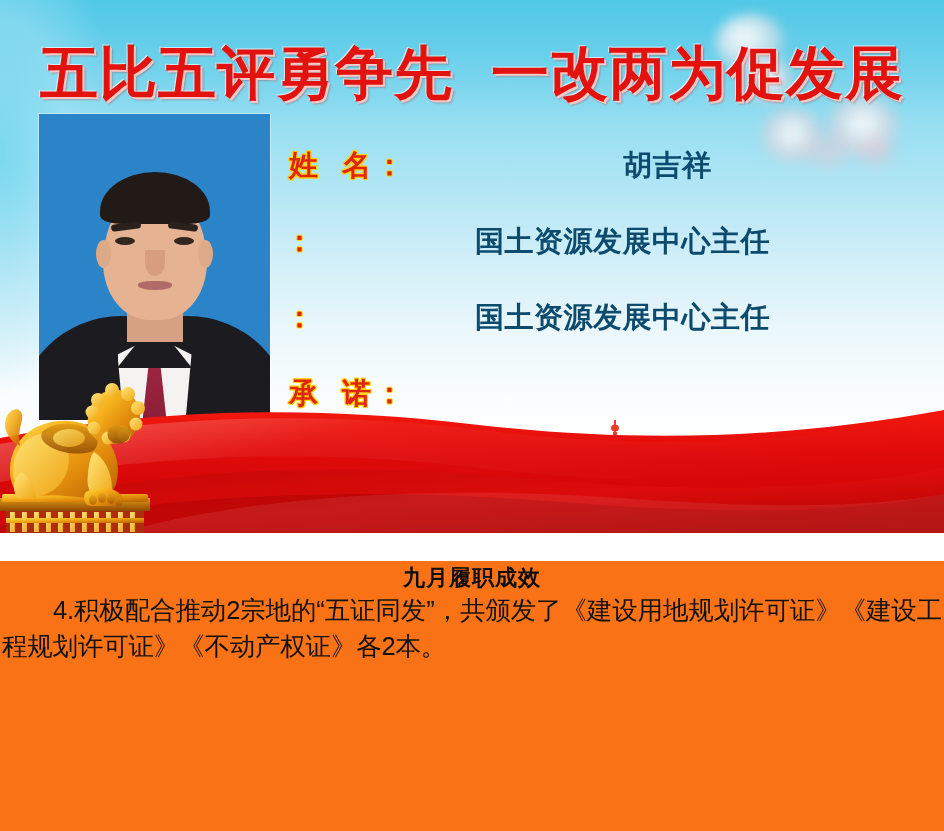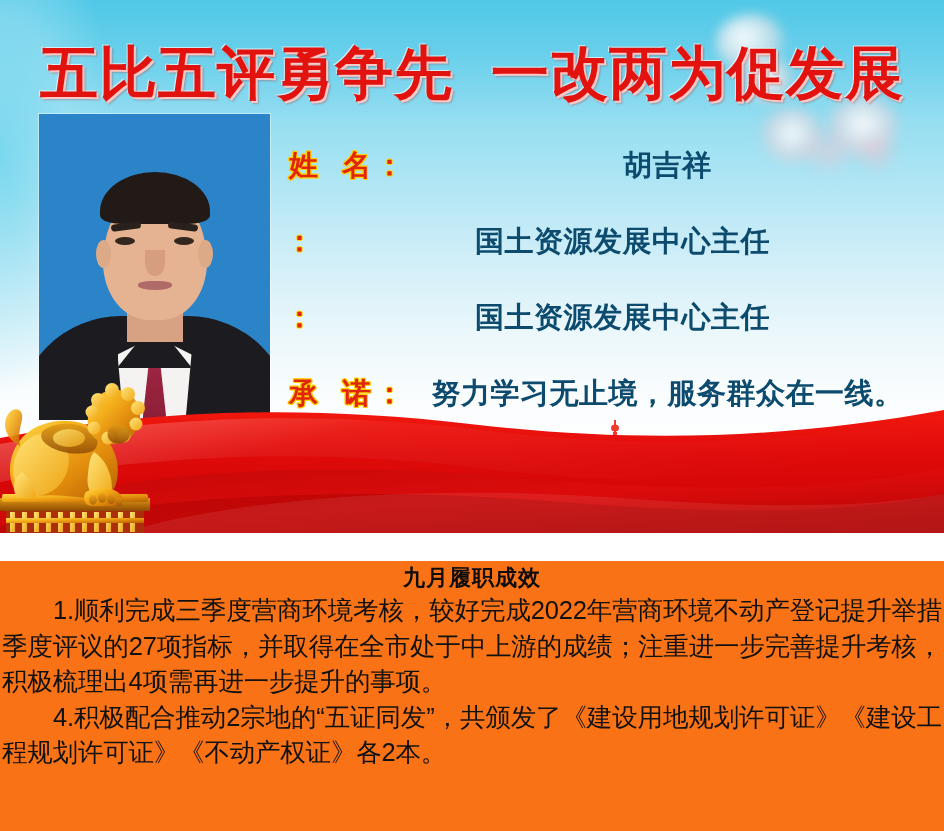--- a/index.html
+++ b/index.html
@@ -336,21 +336,20 @@
     </div>
 
     <div class="field-row">
       <span class="field-colon">：</span>
       <span class="field-value">国土资源发展中心主任</span>
     </div>
 
     <div class="field-row">
       <span class="field-label">承 诺</span>
       <span class="field-colon">：</span>
-      <span class="field-value">努力学习无止境，服务群众在一线。</span>
     </div>
 
   </div>
 
   <div class="banner">
     <svg width="944" height="135" viewBox="0 0 944 135" xmlns="http://www.w3.org/2000/svg">
       <defs>
         <linearGradient id="redMain" x1="0" y1="0" x2="0" y2="1">
           <stop offset="0%" stop-color="#f2180e"></stop>
           <stop offset="35%" stop-color="#e00b0b"></stop>
@@ -478,19 +477,18 @@
 
       <path d="M22,100 C30,106 36,116 36,126 L18,126 C12,120 12,106 22,100 Z" fill="url(#goldLight)"></path>
 
       <path d="M14,70 C4,62 2,48 10,40 C16,34 24,38 22,48 C20,56 18,64 20,74 Z" fill="url(#gold)" opacity="0.9"></path>
     </svg>
   </div>
 
   <div class="article">
     <div class="article-title">九月履职成效</div>
     <div class="article-body">
-      <p>1.顺利完成三季度营商环境考核，较好完成2022年营商环境不动产登记提升举措季度评议的27项指标，并取得在全市处于中上游的成绩；注重进一步完善提升考核，积极梳理出4项需再进一步提升的事项。</p>
       <p>4.积极配合推动2宗地的“五证同发”，共颁发了《建设用地规划许可证》《建设工程规划许可证》《不动产权证》各2本。</p>
 
     </div>
   </div>
 
 </div>
 
 </body></html>

